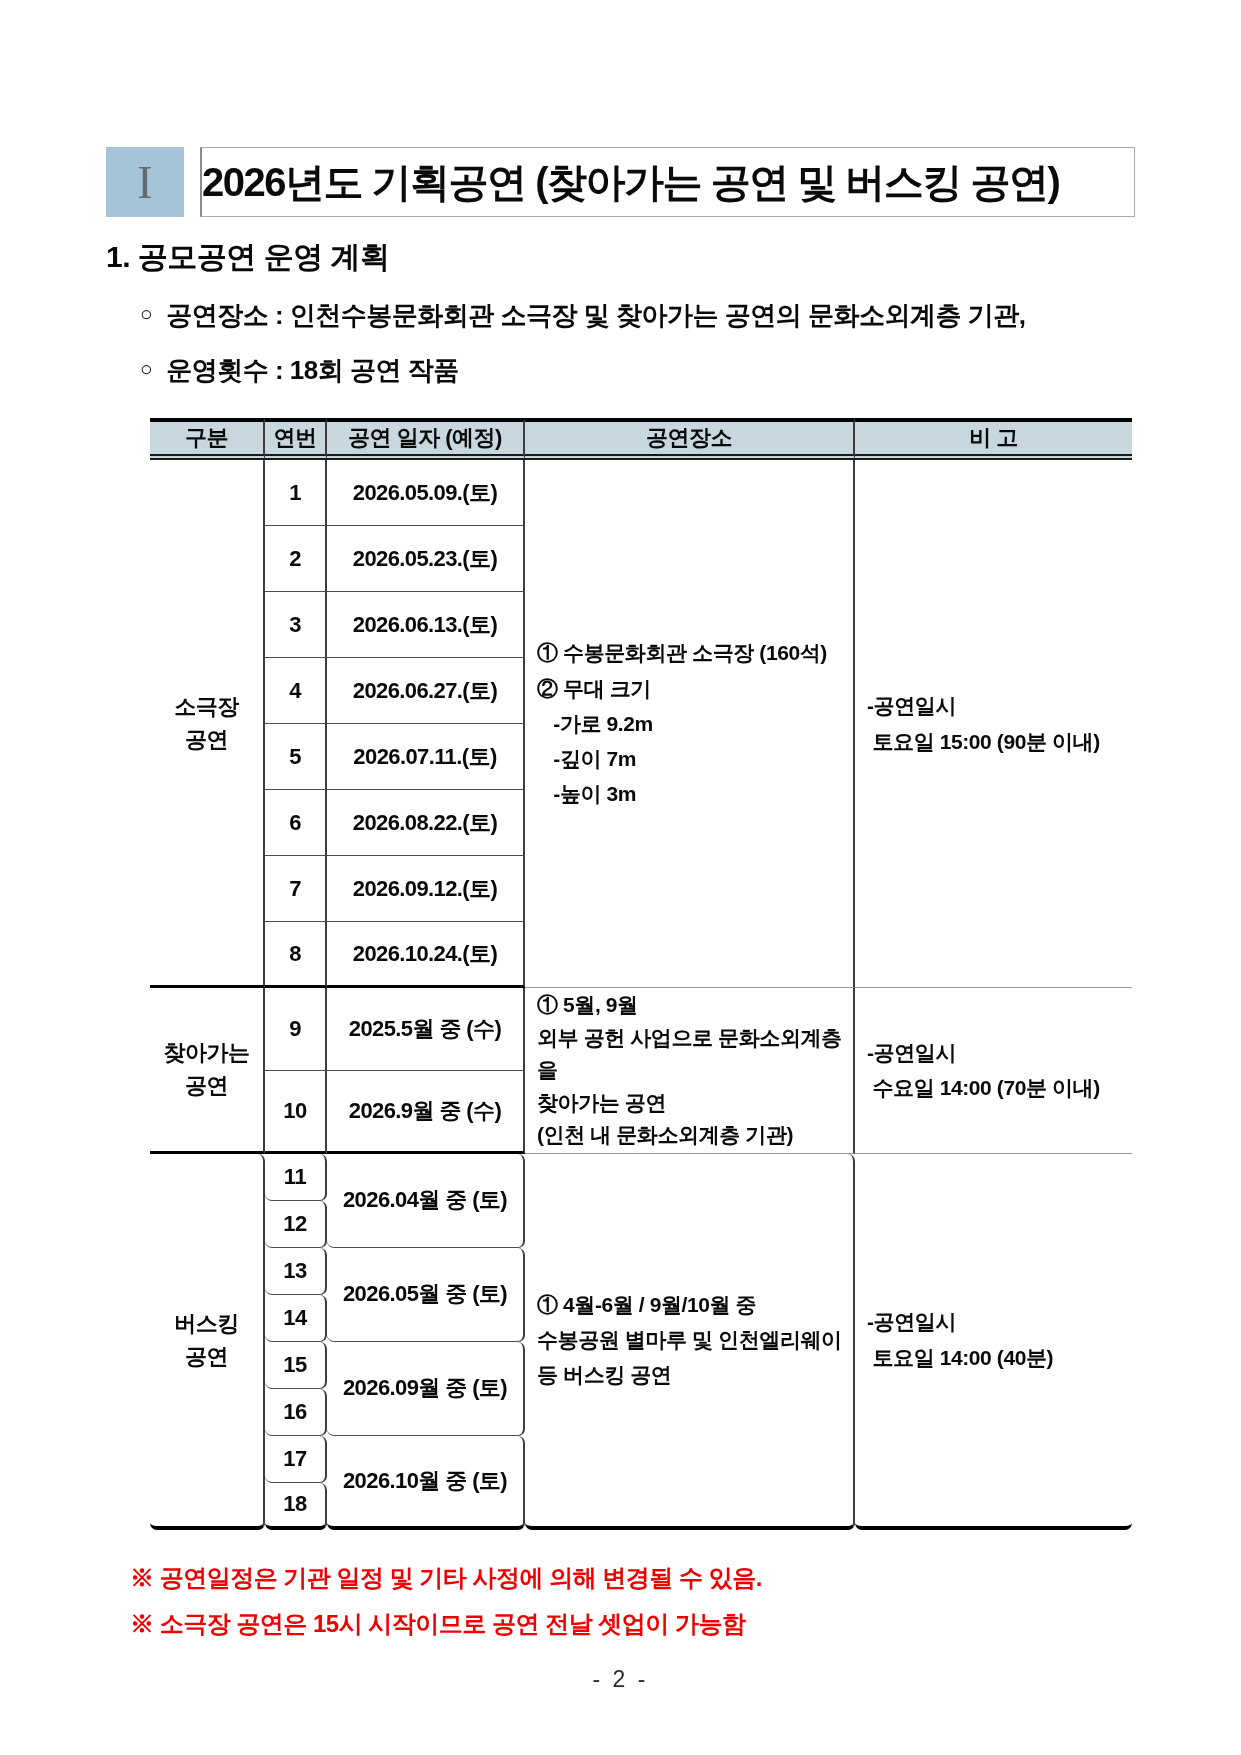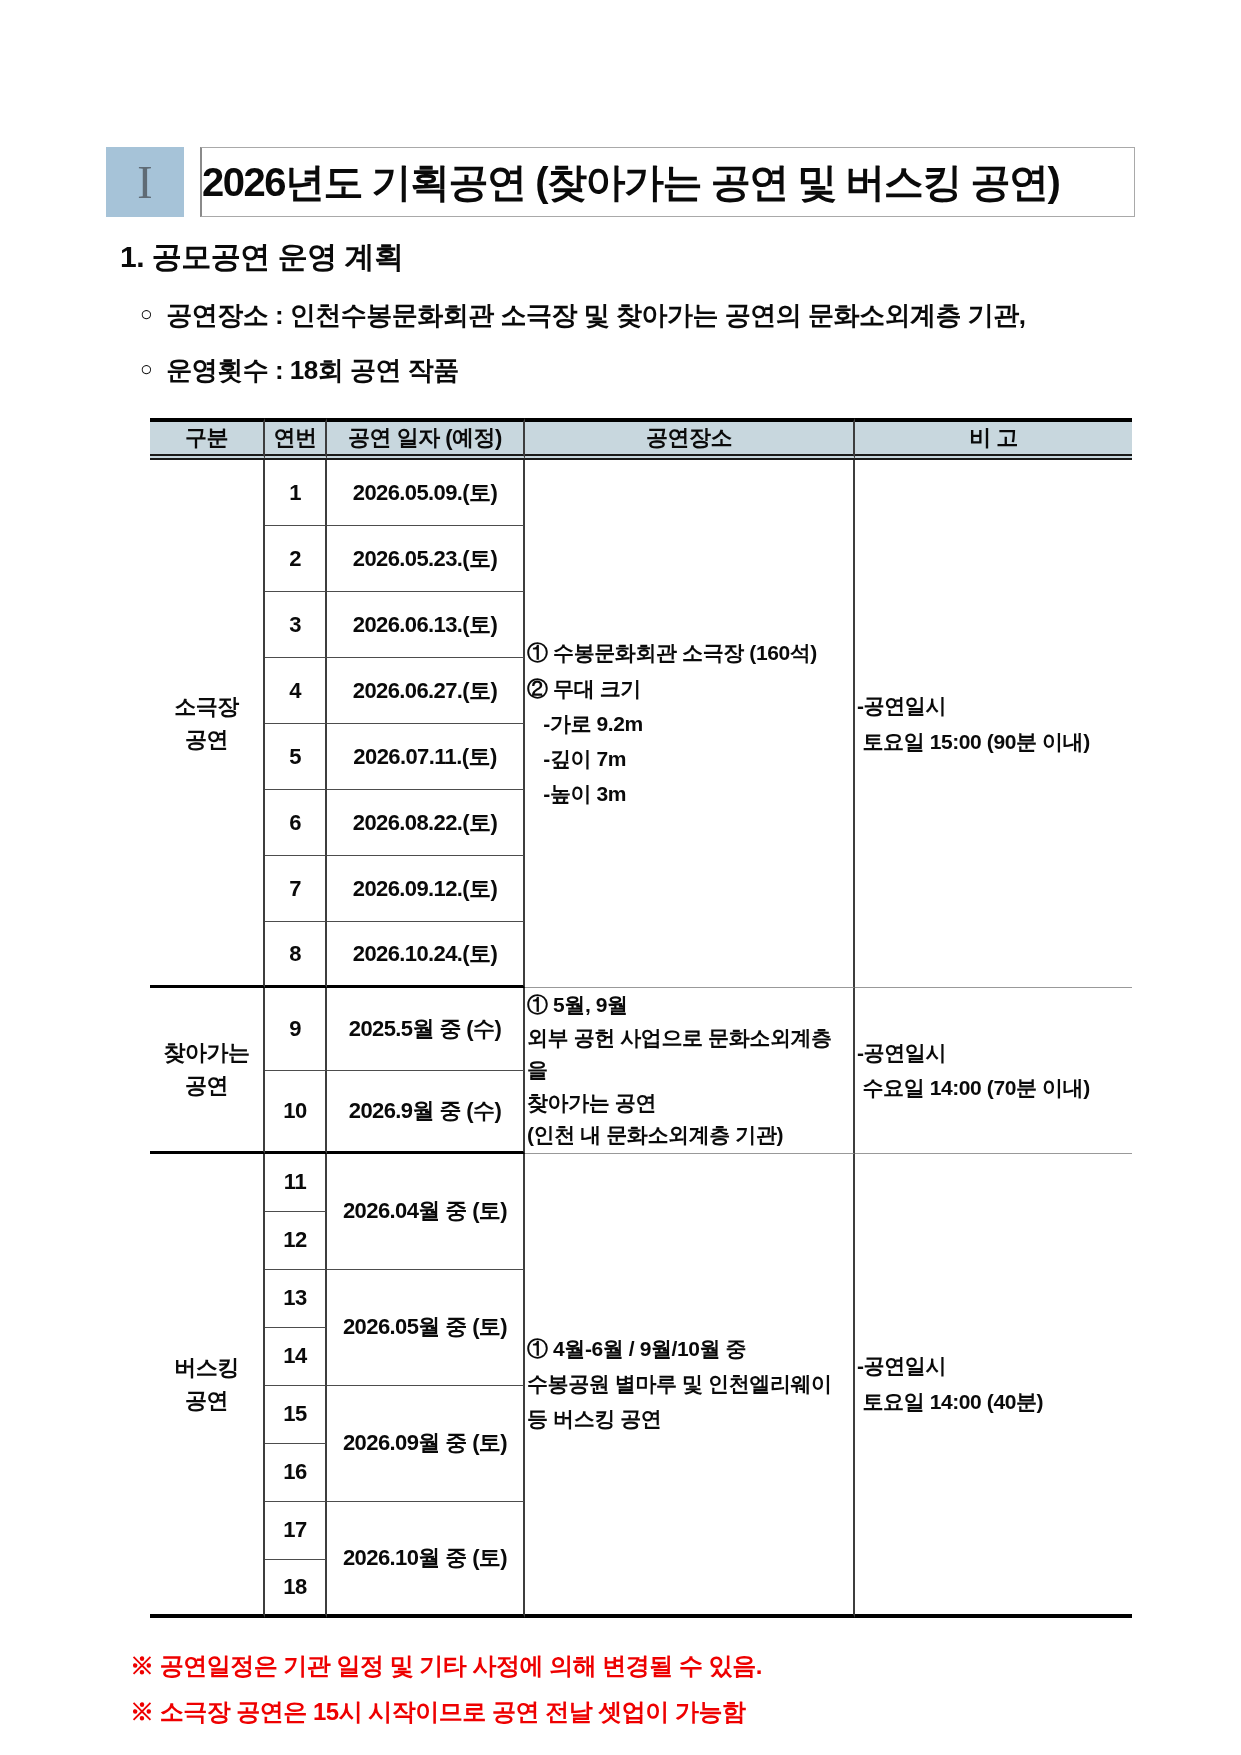--- a/index.html
+++ b/index.html
@@ -31,21 +31,21 @@
   .title-box{
     flex:1;
     border:1px solid #a9a9a9;
     border-left:2px solid #8a8a8a;
     display:flex;align-items:center;
     font-size:40px;font-weight:800;letter-spacing:-1.5px;
     white-space:nowrap;
   }
 
   
-  .section-heading{margin:20px 0 0 14px;font-size:30px;font-weight:800;letter-spacing:-0.5px;}
+  .section-heading{margin:20px 0 0 0;font-size:30px;font-weight:800;letter-spacing:-0.5px;}
   .bullet-line{margin:20px 0 0 34px;font-size:26px;font-weight:700;letter-spacing:-0.5px;}
   .bullet-line .marker{font-size:21px;font-weight:400;margin-right:14px;position:relative;top:-3px;}
   .bullet-cont{margin:16px 0 0 230px;font-size:26px;font-weight:700;letter-spacing:-0.5px;}
 
   
   table.doc-table{
     border-collapse:separate;border-spacing:0;table-layout:fixed;
     width:982px;margin:30px 0 0 44px;
   }
   col.c-cat{width:115px;} col.c-seq{width:62px;} col.c-date{width:198px;}
@@ -62,25 +62,25 @@
     border-right:2px solid #3d3d3d;
     border-bottom:1.5px solid #4d4d4d;
     font-size:22px;font-weight:700;letter-spacing:-0.5px;
     text-align:center;vertical-align:middle;
     overflow:hidden;
   }
   th.last,td.last{border-right:none;}
   td.tb{border-bottom:3px solid #000;}       
   td.gb{border-bottom:1.5px solid #999;}     
   td.bb{border-bottom:4px solid #000;}       
-  tr.r-a td{height:66px;} tr.r-b td{height:69px;} tr.r-c td{height:58px;}
+  tr.r-a td{height:66px;} tr.r-b td{height:69px;} tr.r-c td{height:47px;border-radius:7px;}
   td.cat{white-space:pre-wrap;line-height:1.5;}
   td.venue,td.note{
     text-align:left;white-space:pre-wrap;
-    padding-left:2px;padding-right:4px;
+    padding-left:12px;padding-right:4px;
     font-size:21px;line-height:1.68;letter-spacing:-0.4px;
   }
   td.venue.lh-tight{line-height:1.55;}
   td.date{letter-spacing:-0.6px;}
 
   
   .footnote{margin:32px 0 0 24px;font-size:24px;font-weight:700;letter-spacing:-0.5px;color:var(--footnote-red);}
   .footnote + .footnote{margin-top:14px;}
   .page-number{margin-top:26px;text-align:center;font-size:23px;font-weight:400;letter-spacing:3px;color:#2b2b2b;}
 </style>

